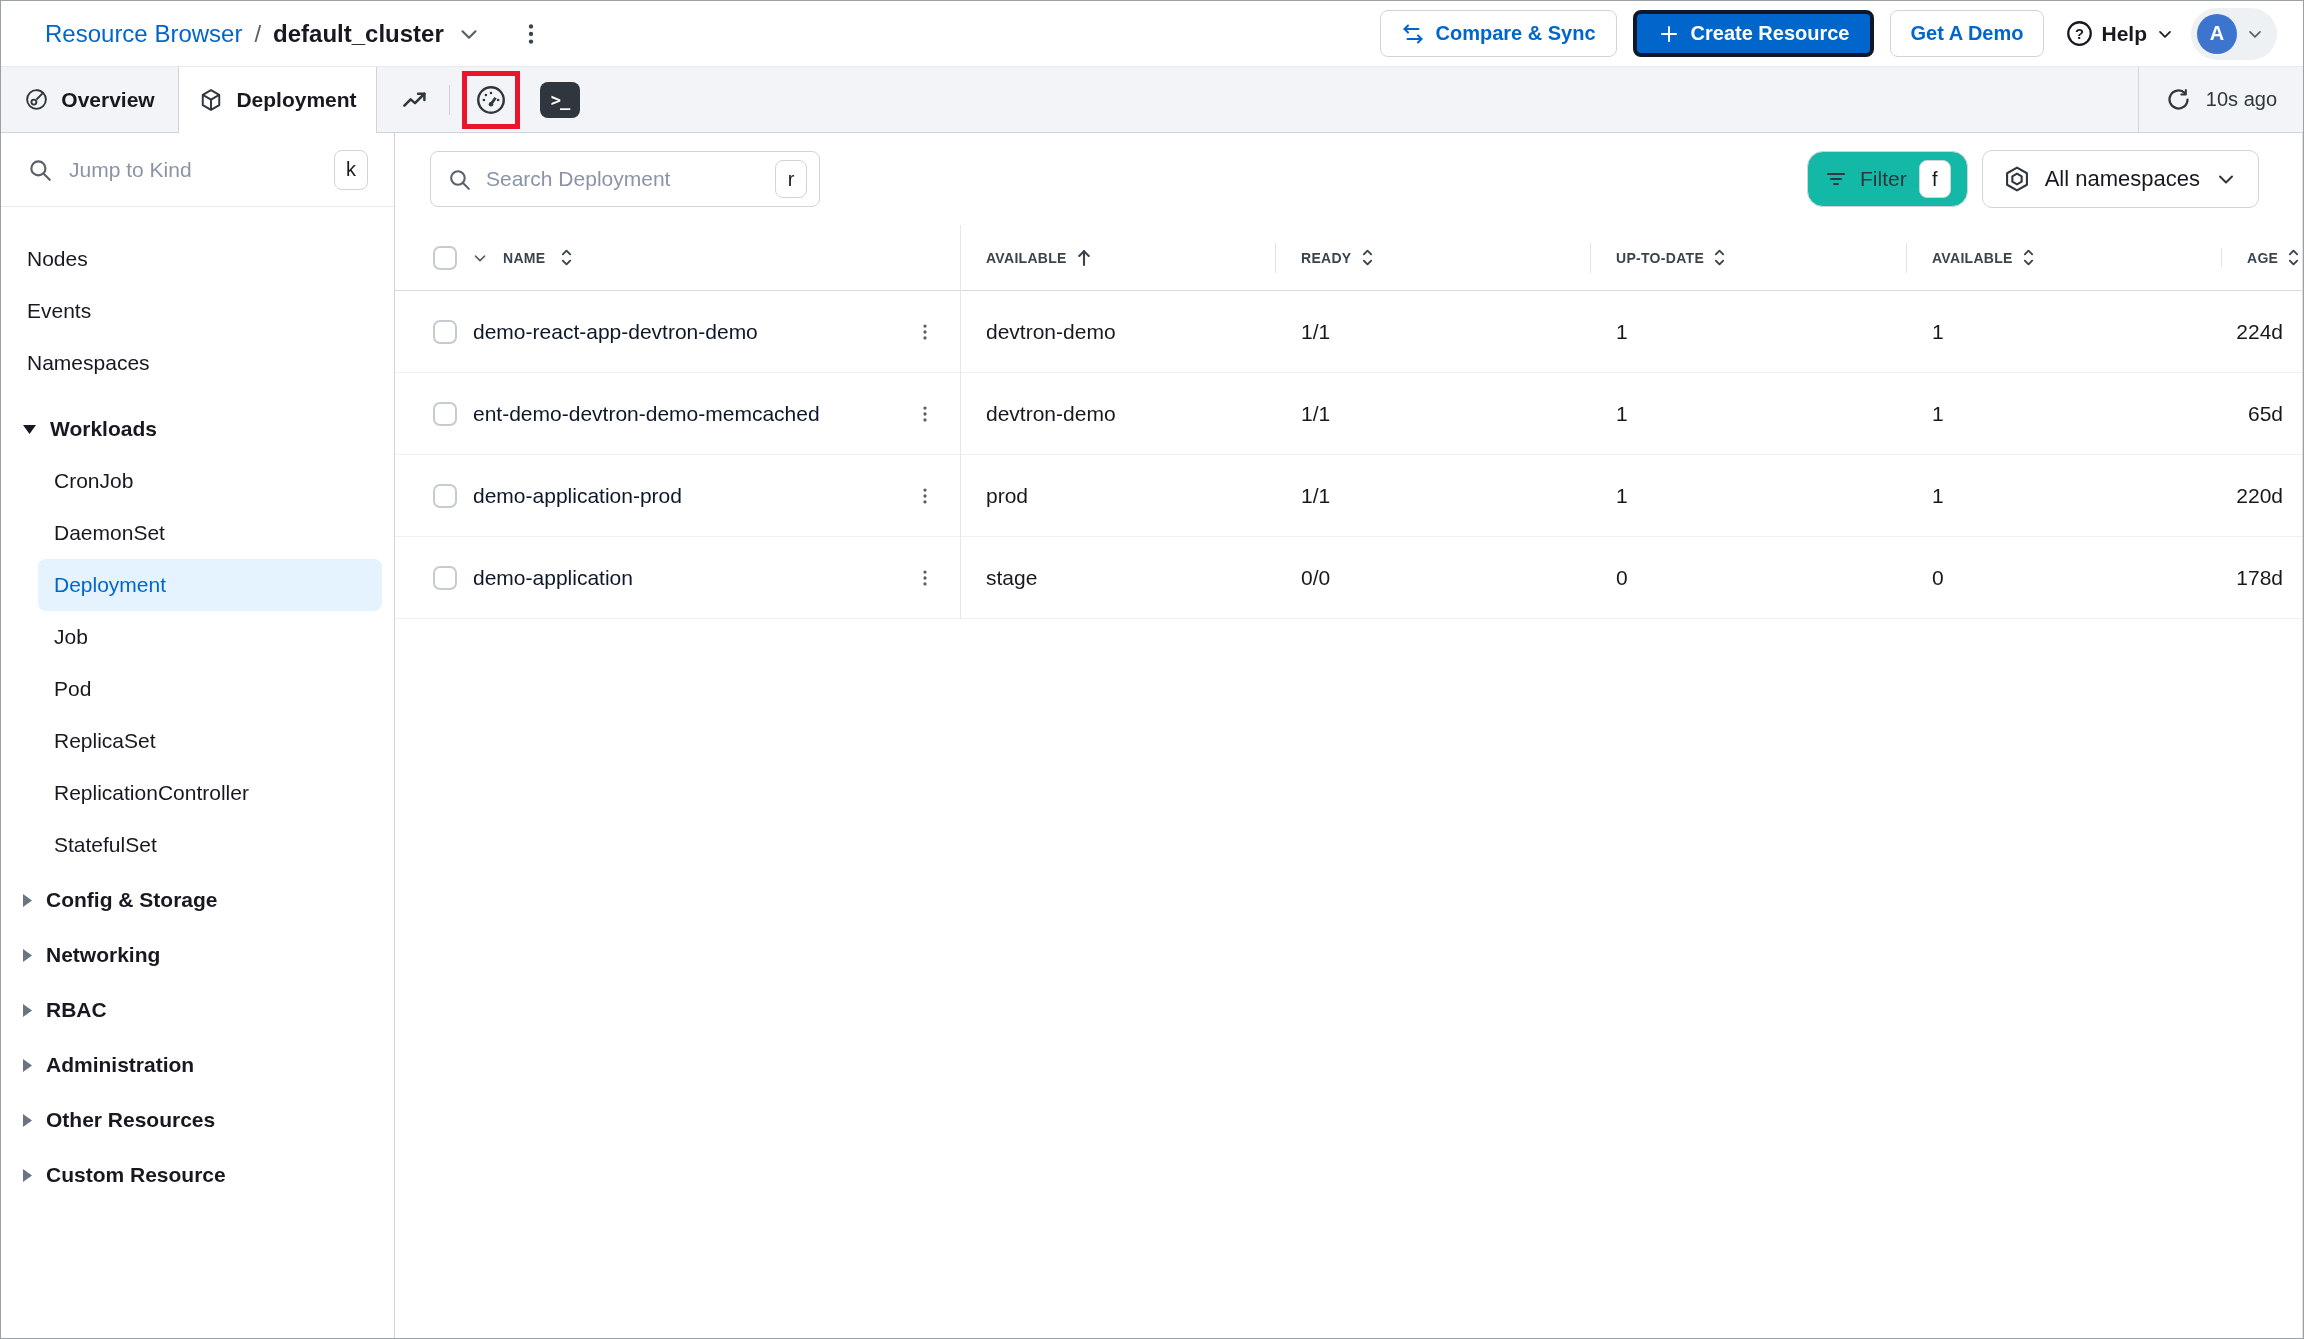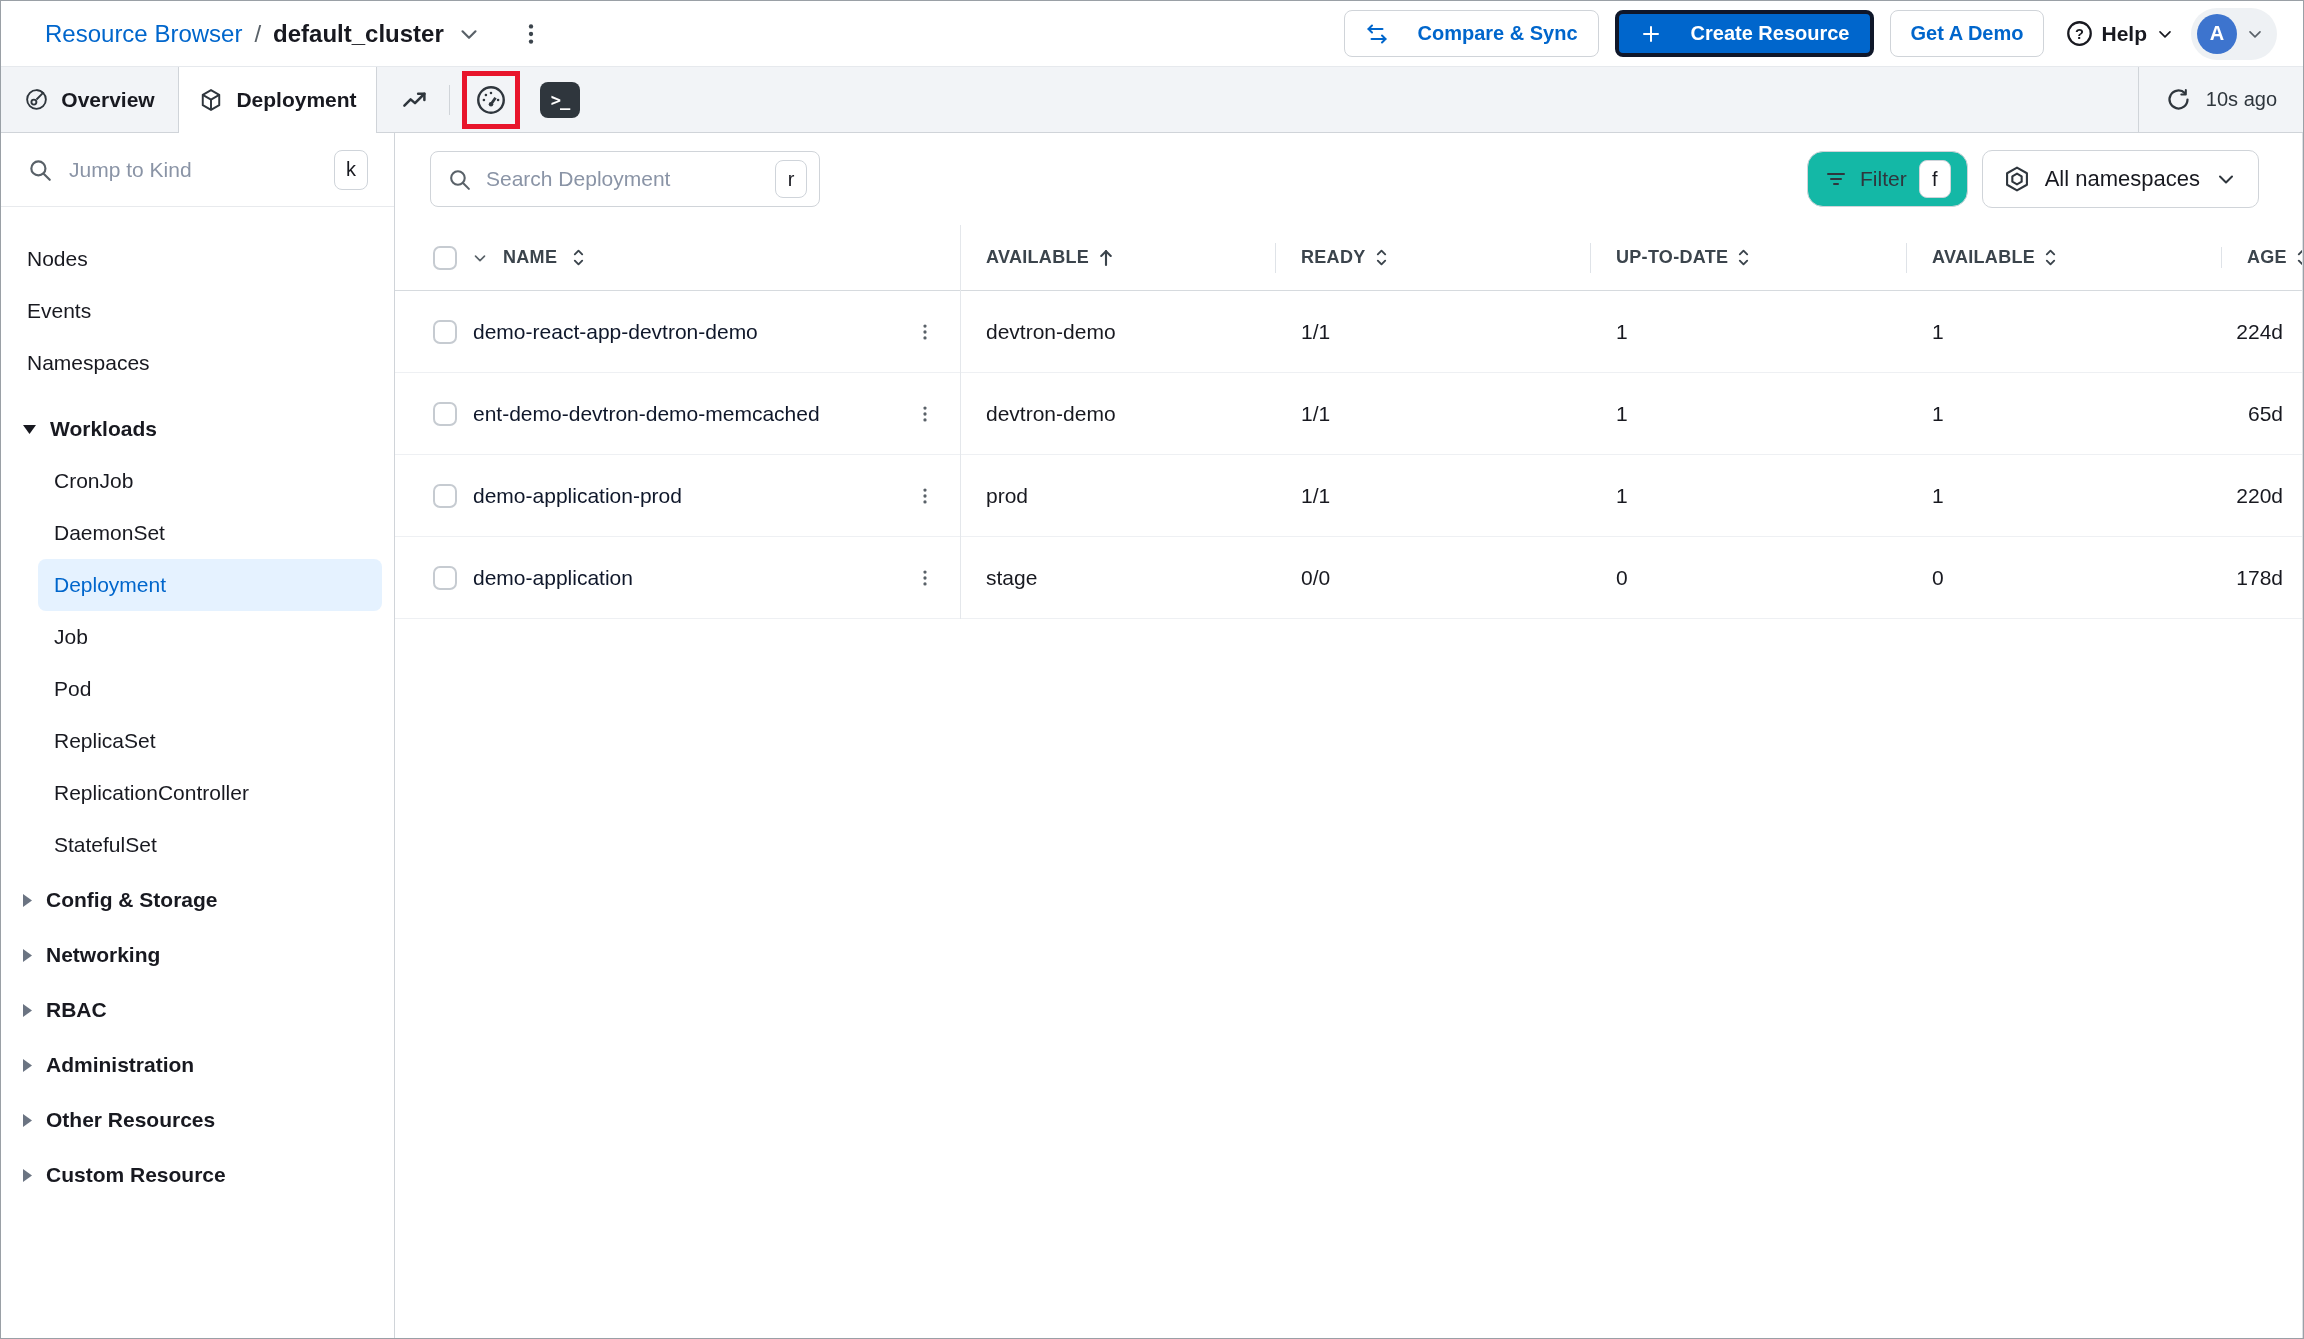--- a/index.html
+++ b/index.html
@@ -13,21 +13,21 @@
   .window { width:2304px; height:1339px; border:1px solid #9aa0a6; background:#fff; display:flex; flex-direction:column; overflow:hidden; }
 
   
   .app-header { flex:0 0 66px; display:flex; align-items:center; padding:0 26px 0 44px; border-bottom:1px solid #e6e9ed; background:#fff; }
   .crumb-root { font-size:24px; color:#0066cc; cursor:pointer; }
   .crumb-sep { font-size:24px; color:#596168; margin:0 12px; }
   .crumb-cluster { font-size:24px; font-weight:700; color:#181920; }
   .cluster-caret { margin-left:12px; color:#596168; display:flex; }
   .header-kebab { margin-left:36px; color:#3b444c; display:flex; cursor:pointer; }
   .header-actions { margin-left:auto; display:flex; align-items:center; gap:16px; }
-  .btn { height:47px; border-radius:8px; font-size:20px; font-weight:700; display:flex; align-items:center; gap:28px; padding:0 20px; cursor:pointer; white-space:nowrap; }
+  .btn { height:47px; border-radius:8px; font-size:20px; font-weight:700; display:flex; align-items:center; gap:10px; padding:0 20px; cursor:pointer; white-space:nowrap; }
   .btn-outline { border:1px solid #d0d4d9; color:#0066cc; background:#fff; }
   .btn-primary { background:#0066cc; border:4px solid #0f172a; color:#fff; }
   .help-btn { display:flex; align-items:center; gap:8px; font-size:21px; font-weight:700; color:#181920; cursor:pointer; margin-left:6px; }
   .avatar-pill { height:52px; border-radius:26px; background:#eef1f4; display:flex; align-items:center; gap:8px; padding:0 12px 0 6px; cursor:pointer; }
   .avatar { width:40px; height:40px; border-radius:50%; background:#3d74ce; color:#fff; font-size:20px; font-weight:700; display:flex; align-items:center; justify-content:center; }
 
   
   .tab-bar { flex:0 0 66px; background:#f2f4f7; border-bottom:1px solid #d0d4d9; display:flex; align-items:stretch; position:relative; }
   .tab { display:flex; align-items:center; justify-content:center; gap:12px; font-size:21px; font-weight:700; color:#181920; cursor:pointer; }
   .tab-overview { width:178px; border-right:1px solid #d0d4d9; }
@@ -63,21 +63,21 @@
   .toolbar-right { margin-left:auto; display:flex; align-items:center; gap:14px; }
   .filter-btn { height:56px; border:1.5px solid #d0d4d9; border-radius:16px; background:#14b8a6; display:flex; align-items:center; gap:12px; padding:0 16px; font-size:21px; color:#2f363d; cursor:pointer; }
   .filter-btn .key-badge { min-width:32px; height:38px; }
   .ns-select { height:58px; border:1.5px solid #d0d4d9; border-radius:10px; background:#fff; display:flex; align-items:center; gap:14px; padding:0 20px; font-size:22px; color:#181920; cursor:pointer; }
 
   
   .table-wrap { position:relative; }
   .name-divider { position:absolute; left:565px; top:0; bottom:0; width:1px; background:#e4e7eb; }
   .t-grid { display:grid; grid-template-columns:565px 315px 315px 316px 315px minmax(0,1fr); align-items:center; }
   .t-header { height:66px; border-bottom:1px solid #d6dade; }
-  .th { display:flex; align-items:center; gap:8px; font-size:18px; font-weight:700; color:#3b444c; letter-spacing:.3px; padding-left:26px; position:relative; white-space:nowrap; cursor:pointer; }
+  .th { display:flex; align-items:center; gap:8px; font-size:14px; font-weight:700; color:#3b444c; letter-spacing:.3px; padding-left:26px; position:relative; white-space:nowrap; cursor:pointer; }
   .th-name { padding-left:38px; gap:14px; }
   .th-div::before { content:""; position:absolute; left:0; top:50%; transform:translateY(-50%); width:1px; height:30px; background:#dfe3e8; }
   .th-age { overflow:hidden; }
   .t-row { height:82px; border-bottom:1px solid #eef0f3; }
   .cell-name { display:flex; align-items:center; gap:16px; padding-left:38px; min-width:0; }
   .checkbox { width:24px; height:24px; flex:0 0 24px; border:2px solid #c6cbd1; border-radius:7px; background:#fff; cursor:pointer; }
   .row-link { font-size:21px; color:#0f172a; text-decoration:none; cursor:pointer; white-space:nowrap; overflow:hidden; text-overflow:ellipsis; }
   .kebab { margin-left:auto; margin-right:24px; display:flex; color:#596168; cursor:pointer; }
   .cell { font-size:21px; color:#181920; padding-left:26px; white-space:nowrap; }
   .cell-age { text-align:right; padding:0 20px 0 0; }

